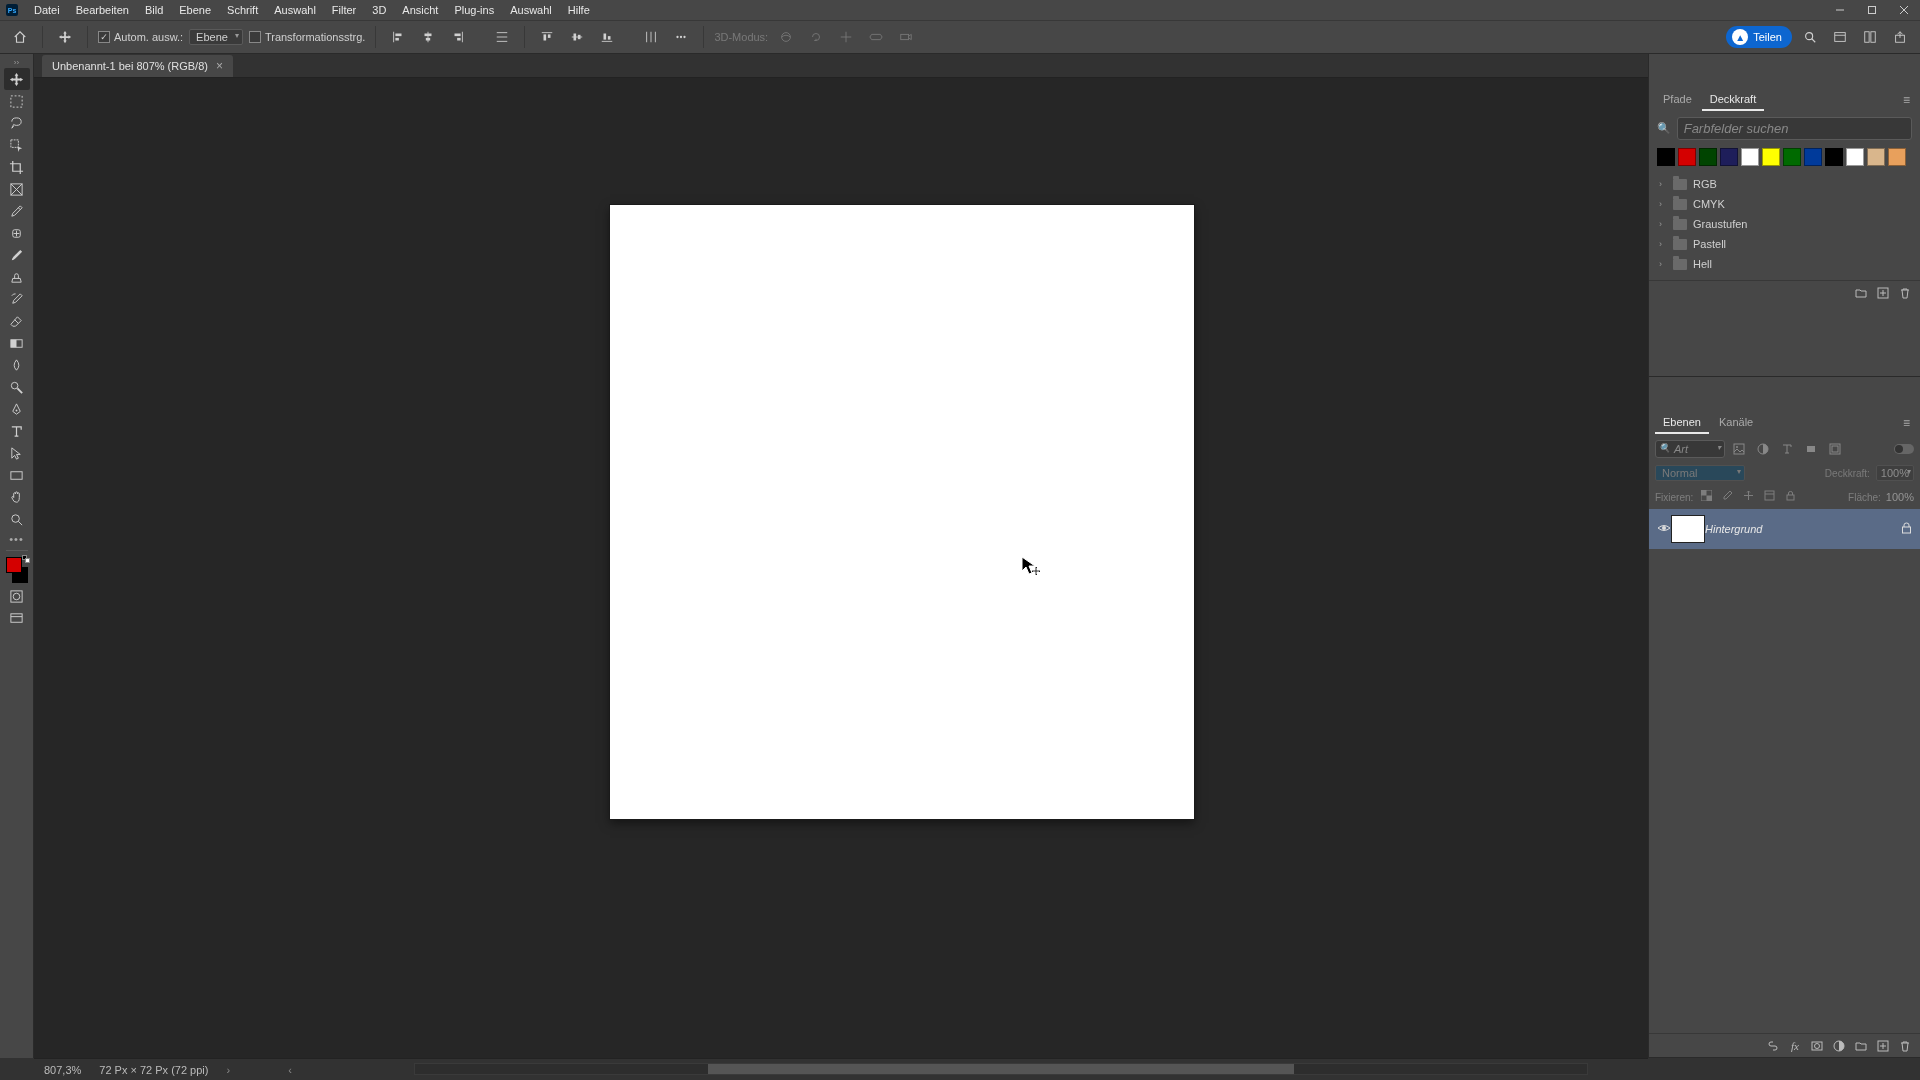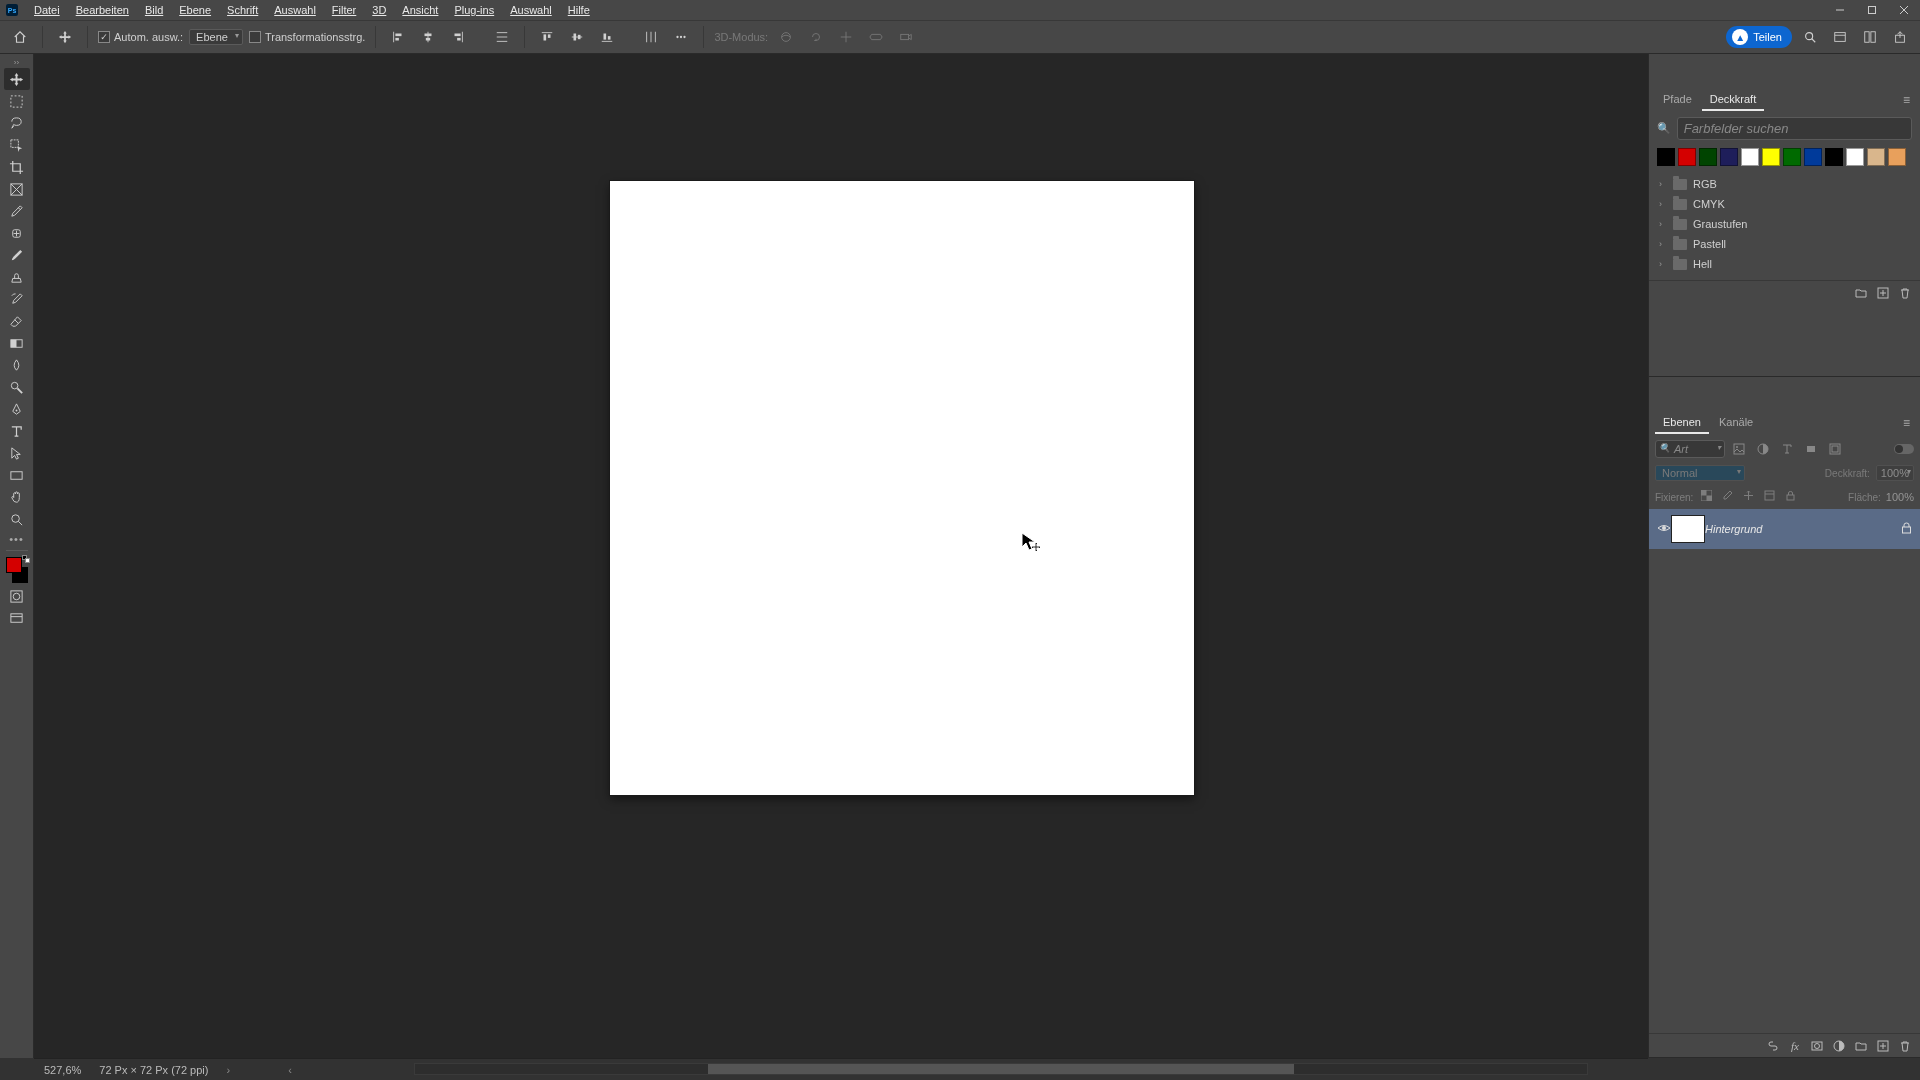--- a/index.html
+++ b/index.html
@@ -1,21 +1,21 @@
 <!DOCTYPE html>
 <html><head>
 <meta charset="utf-8">
 <style>
 * { margin: 0; padding: 0; box-sizing: border-box; font-family: -apple-system, "Segoe UI", Tahoma, sans-serif; font-size: 11px; user-select: none; }
 body { background: #323232; color: #d0d0d0; overflow: hidden; width: 1920px; height: 1080px; position: relative; }
 
 
 .titlebar { height: 20px; background: #474747; display: flex; align-items: center; padding-left: 6px; }
 .titlebar .ps-icon { width: 12px; height: 12px; background: #001e36; color: #31a8ff; font-size: 7px; font-weight: bold; display:flex; align-items:center; justify-content:center; border-radius:2px; margin-right:8px; }
-.titlebar .menu-item { padding: 0 8px; color: #e8e8e8; line-height: 20px; cursor: default; text-decoration: underline; }
+.titlebar .menu-item { padding: 0 8px; color: #e8e8e8; line-height: 20px; cursor: default; }
 .titlebar .win-controls { margin-left: auto; display:flex; }
 .titlebar .win-btn { width: 32px; height: 20px; display:flex; align-items:center; justify-content:center; color:#ccc; }
 .titlebar .win-btn svg { width:10px; height:10px; }
 
 
 .optionsbar { height: 34px; background: #474747; border-top:1px solid #383838; border-bottom:1px solid #2a2a2a; display:flex; align-items:center; padding: 0 8px; gap:6px; }
 .optionsbar .ob-btn { width: 24px; height:24px; display:flex; align-items:center; justify-content:center; color:#d0d0d0; border-radius:2px; }
 .optionsbar .sep { width:1px; height:22px; background:#383838; margin:0 4px; }
 .optionsbar .chk { display:flex; align-items:center; gap:4px; color:#d0d0d0; }
 .optionsbar .chk .box { width:12px; height:12px; border:1px solid #888; background:#3a3a3a; display:flex; align-items:center; justify-content:center; }
@@ -439,20 +439,26 @@
       </div>
     <div class="tool">
         <svg viewBox="0 0 16 16">
           <rect x="2" y="3" width="12" height="9" fill="none" stroke="currentColor"></rect>
           <line x1="2" y1="6" x2="14" y2="6" stroke="currentColor"></line>
         </svg>
       </div>
   </div>
 
   <div class="docarea">
+    <div class="doc-tabs">
+      <div class="doc-tab">
+        <span>Unbenannt-1 bei 807% (RGB/8)</span>
+        <span class="close">×</span>
+      </div>
+    </div>
     <div class="canvas-wrap">
       <div class="canvas" id="canvas" style="left: 576px; top: 127px; width: 584px; height: 614px;"></div>
       <div class="cursor-move" id="cursor" style="left: 986px; top: 477px;">
         <svg viewBox="0 0 22 22">
             <path d="M2 2 L2 16 L6 12 L9 19 L12 18 L9 11 L15 11 Z" fill="#000" stroke="#fff" stroke-width="1"></path>
             <g transform="translate(12,12)">
               <path d="M4 0 L5 1 M0 4 L1 5 M8 4 L7 5 M4 8 L5 7 M4 0 V8 M0 4 H8" stroke="#000" stroke-width="0.8"></path>
             </g>
           </svg>
       </div>
@@ -663,20 +669,20 @@
             <svg viewBox="0 0 12 12">
               <path d="M2 3 H10 M4 3 V2 H8 V3 M3 3 L4 11 H8 L9 3" fill="none" stroke="currentColor"></path>
             </svg>
           </div>
       </div>
     </div>
   </div>
 </div>
 
 <div class="statusbar">
-  <span>527,6%</span>
+  <span>807,3%</span>
   <span>72 Px × 72 Px (72 ppi)</span>
   <span class="chev">›</span>
   <span class="chev" style="margin-left:40px">‹</span>
   <div class="hscroll">
       <div class="thumb"></div>
     </div>
 </div>
 
 </body></html>

